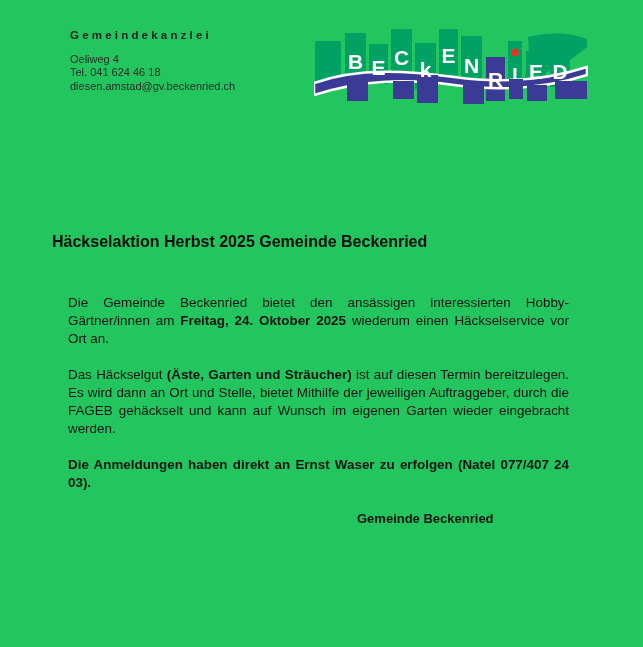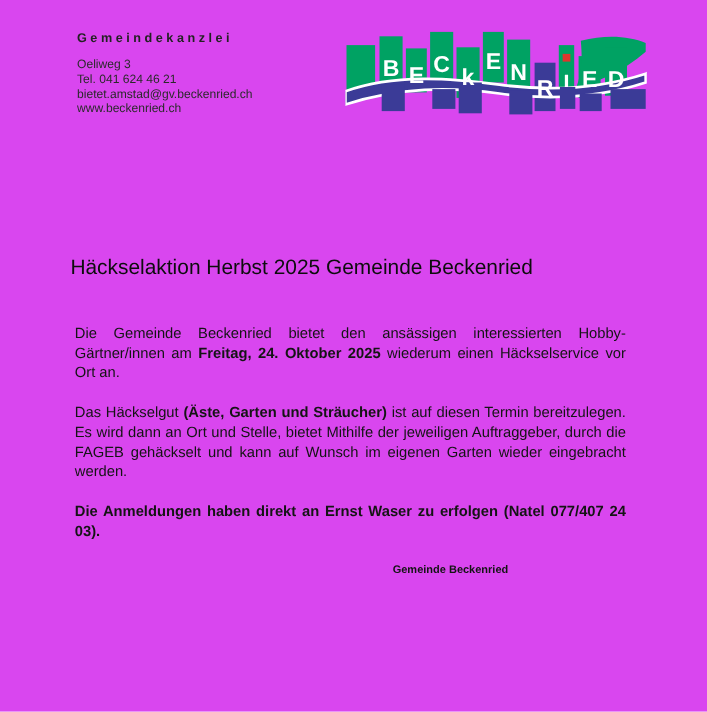--- a/index.html
+++ b/index.html
@@ -1,20 +1,20 @@
 <!DOCTYPE html>
 <html><head>
 <meta charset="utf-8">
 <style>
   html, body { margin: 0; padding: 0; background: #ffffff; }
   .page {
     position: relative;
     width: 643px;
     height: 647px;
-    background: #d946ef;
+    background: #22c55e;
     font-family: "Liberation Sans", sans-serif;
     color: #161616;
     overflow: hidden;
   }
   .letterhead-left {
     position: absolute;
     left: 70px;
     top: 29px;
     font-size: 11px;
     line-height: 13.2px;
@@ -35,26 +35,26 @@
     width: 274px;
     height: 80px;
   }
   .logo-letter {
     font-family: "Liberation Sans", sans-serif;
     font-weight: bold;
     fill: #ffffff;
   }
   .doc-title {
     position: absolute;
-    left: 64px;
+    left: 52px;
     top: 233px;
     width: 520px;
     margin: 0;
-    font-size: 19px;
-    font-weight: normal;
+    font-size: 16px;
+    font-weight: bold;
     color: #0d0d0d;
     white-space: nowrap;
   }
   .doc-body {
     position: absolute;
     left: 68px;
     top: 294px;
     width: 511px;
     font-size: 13.4px;
     line-height: 18px;
@@ -63,35 +63,34 @@
   .doc-body p {
     margin: 0 10px 18px 0;
     text-align: justify;
     text-align-last: left;
   }
   .doc-body p b { font-weight: bold; }
   .signature-line {
     margin-top: 9px;
     padding-left: 289px;
     font-weight: bold;
-    font-size: 10px;
+    font-size: 13px;
     white-space: nowrap;
   }
 </style>
 </head>
 <body>
 
 <div class="page">
 
   <div class="letterhead-left">
     <div class="office-name">Gemeindekanzlei</div>
-    <div>Oeliweg 3</div>
-    <div>Tel. 041 624 46 21</div>
-    <div>bietet.amstad@gv.beckenried.ch</div>
-    <div>www.beckenried.ch</div>
+    <div>Oeliweg 4</div>
+    <div>Tel. 041 624 46 18</div>
+    <div>diesen.amstad@gv.beckenried.ch</div>
   </div>
 
   <div class="logo-wrap">
     <svg width="274" height="80" viewBox="0 0 274 80" xmlns="http://www.w3.org/2000/svg">
 
       <g fill="#00a263">
         <rect x="1" y="14" width="26" height="46"></rect>
         <rect x="31" y="6" width="21" height="48"></rect>
         <rect x="55" y="17" width="19" height="40"></rect>
         <rect x="77" y="2" width="21" height="52"></rect>

